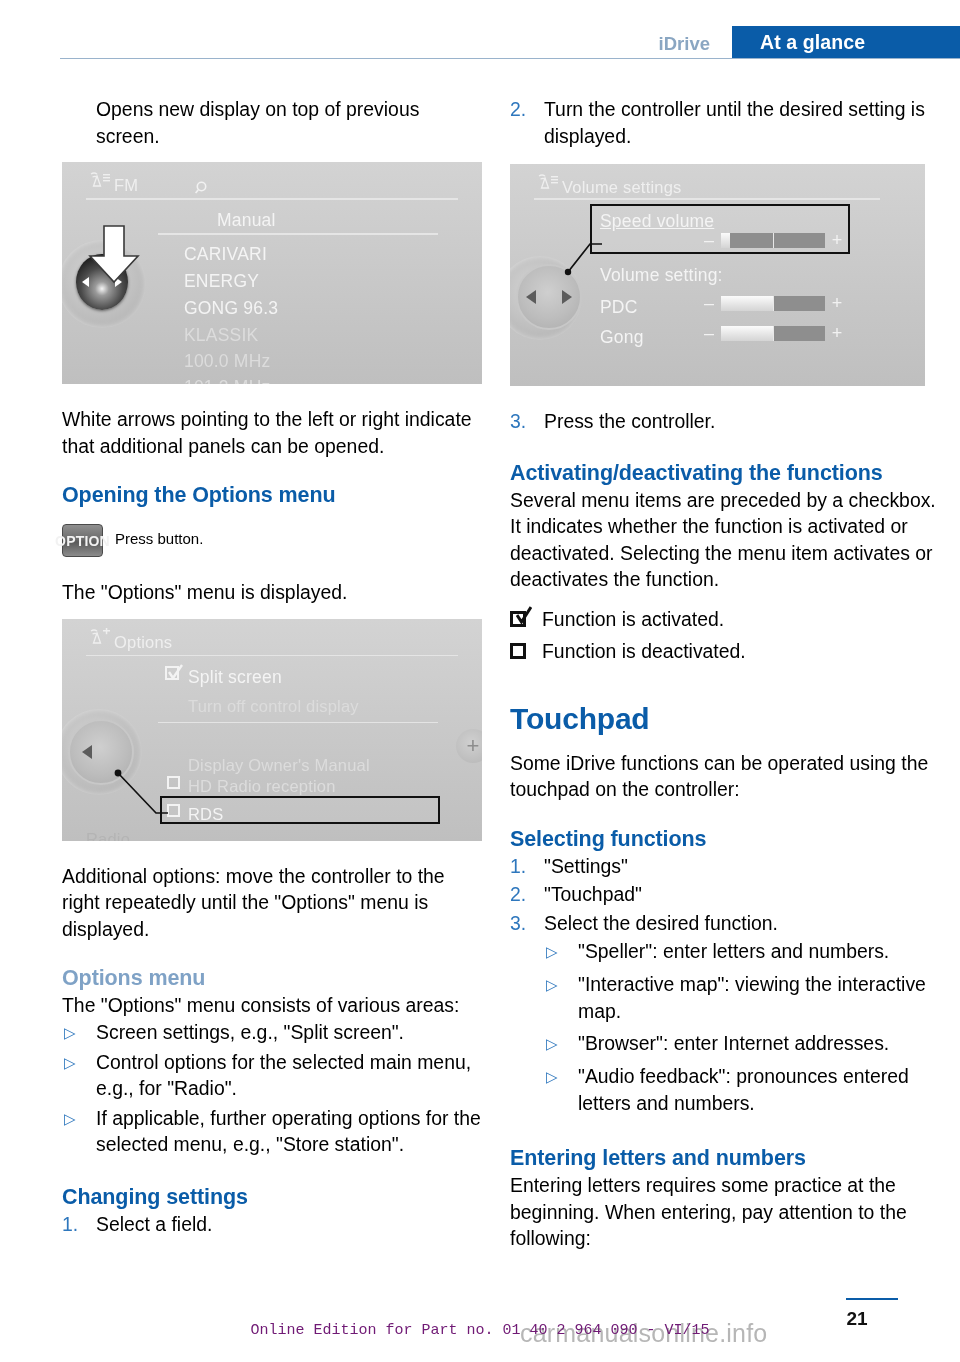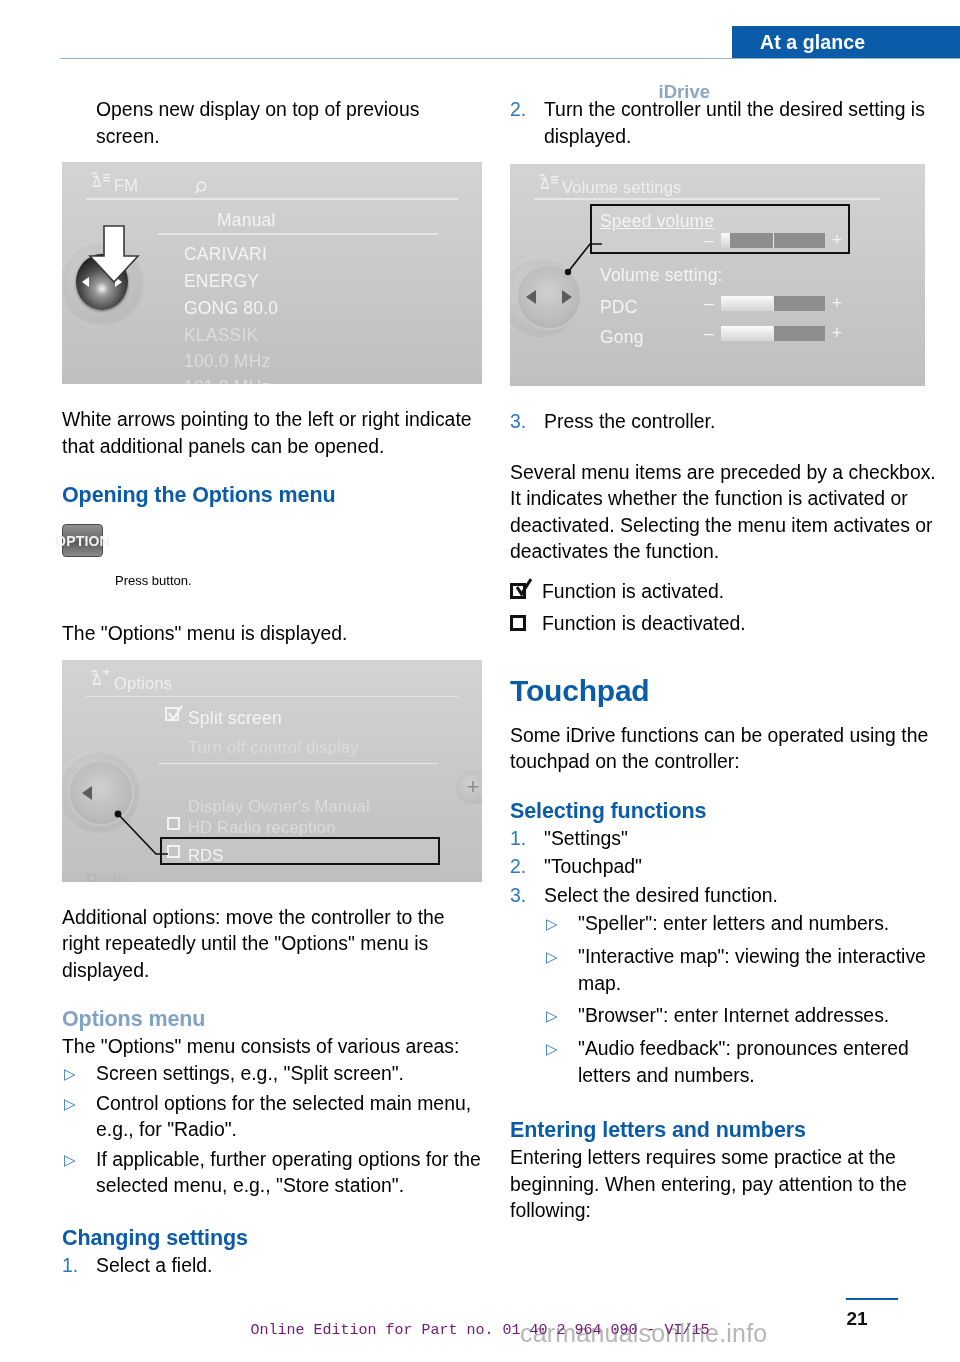--- a/index.html
+++ b/index.html
@@ -24,21 +24,20 @@
     padding: 0 14px 0 28px;
   }
   .header-band-text {
     color: #ffffff; font-size: 19.5px; font-weight: bold;
     letter-spacing: .1px; white-space: nowrap;
   }
   .header-chapter {
     position: absolute; top: 31px; right: 250px;
     color: #8aa6c2; font-size: 18.5px; font-weight: bold;
     white-space: nowrap;
-    margin-top: 48px;
   }
   .header-rule {
     position: absolute; top: 58px; left: 60px; width: 900px;
     border-top: 1.5px solid #9ab3cc;
   }
 
   
   .col { position: absolute; top: 96px; width: 420px; }
   .col-left  { left: 62px; }
   .col-right { left: 510px; width: 428px; }
@@ -92,21 +91,21 @@
     border-radius: 4px;
     background: linear-gradient(180deg,#8f8f8f 0%,#6d6d6d 45%,#5a5a5a 55%,#8c8c8c 100%);
     border: 1px solid #4a4a4a;
     display: flex; align-items: center; justify-content: center;
     margin-top: 2px;
   }
   .opt-btn span {
     color: #f2f2f2; font-size: 14px; font-weight: bold;
     letter-spacing: .2px; line-height: 10px;
   }
-  .opt-label { font-size: 13px; line-height: 34px; margin-top: 42px; }
+  .opt-label { font-size: 15px; line-height: 34px; }
 
   
   .cb-row { display: flex; align-items: flex-start; gap: 10px; margin-bottom: 6px; }
   .cb-glyph { width: 22px; flex: none; position: relative; height: 26px; }
   .cb-box {
     position: absolute; left: 0; top: 5px;
     width: 16px; height: 16px;
     border: 3px solid #111; background: #fff;
   }
   .cb-tick {
@@ -250,21 +249,21 @@
 
       <svg style="position:absolute;left:132px;top:18px;width:18px;height:18px;margin-top:0;" viewBox="0 0 18 18">
         <circle cx="7.5" cy="6.5" r="4.2" stroke="#f2f2f2" stroke-width="1.6" fill="none"></circle>
         <line x1="4.2" y1="10" x2="1.6" y2="13" stroke="#f2f2f2" stroke-width="1.8"></line>
       </svg>
       <div class="scr-item" style="left:155px;top:45px;">Manual</div>
       <div class="scr-hr" style="left:96px;top:71px;width:280px;"></div>
 
       <div class="scr-item" style="left:122px;top:79px;">CARIVARI</div>
       <div class="scr-item" style="left:122px;top:106px;">ENERGY</div>
-      <div class="scr-item" style="left:122px;top:133px;">GONG 80.0</div>
+      <div class="scr-item" style="left:122px;top:133px;">GONG 96.3</div>
       <div class="scr-item dim" style="left:122px;top:160px;">KLASSIK</div>
       <div class="scr-item dim" style="left:122px;top:186px;">100.0  MHz</div>
       <div class="scr-item dim" style="left:122px;top:212px;">101.3  MHz</div>
 
       <div class="knob-plate" style="left:-4px;top:78px;width:88px;height:88px;"></div>
       <div class="knob-dark" style="left:14px;top:92px;"></div>
       <div class="tri tri-l-w" style="left:20px;top:115px;"></div>
       <div class="tri tri-r-w" style="left:53px;top:115px;"></div>
       <svg style="position:absolute;left:22px;top:62px;width:60px;height:62px;" viewBox="0 0 60 62">
         <polygon points="20,2 40,2 40,32 54,32 30,58 6,32 20,32" fill="#ffffff" stroke="#3a3a3a" stroke-width="1.6"></polygon>
@@ -448,20 +447,21 @@
     <div class="gap-md"></div>
 
     <ol class="olist">
       <li>
         <span class="num">3.</span>
         <span class="txt">Press the controller.</span>
       </li>
     </ol>
 
     <div class="gap-md"></div>
+    <div class="h2">Activating/deactivating the functions</div>
     <div class="para">Several menu items are preceded by a checkbox. It indicates whether the function is activated or deactivated. Selecting the menu item activates or deactivates the function.</div>
 
     <div class="gap-sm"></div>
 
     <div class="cb-row">
       <span class="cb-glyph">
         <span class="cb-box"></span>
         <svg class="cb-tick" viewBox="0 0 16 18">
             <path d="M1 9 L5.5 16 L15 1" stroke="#111" stroke-width="3" fill="none"></path>
           </svg>

